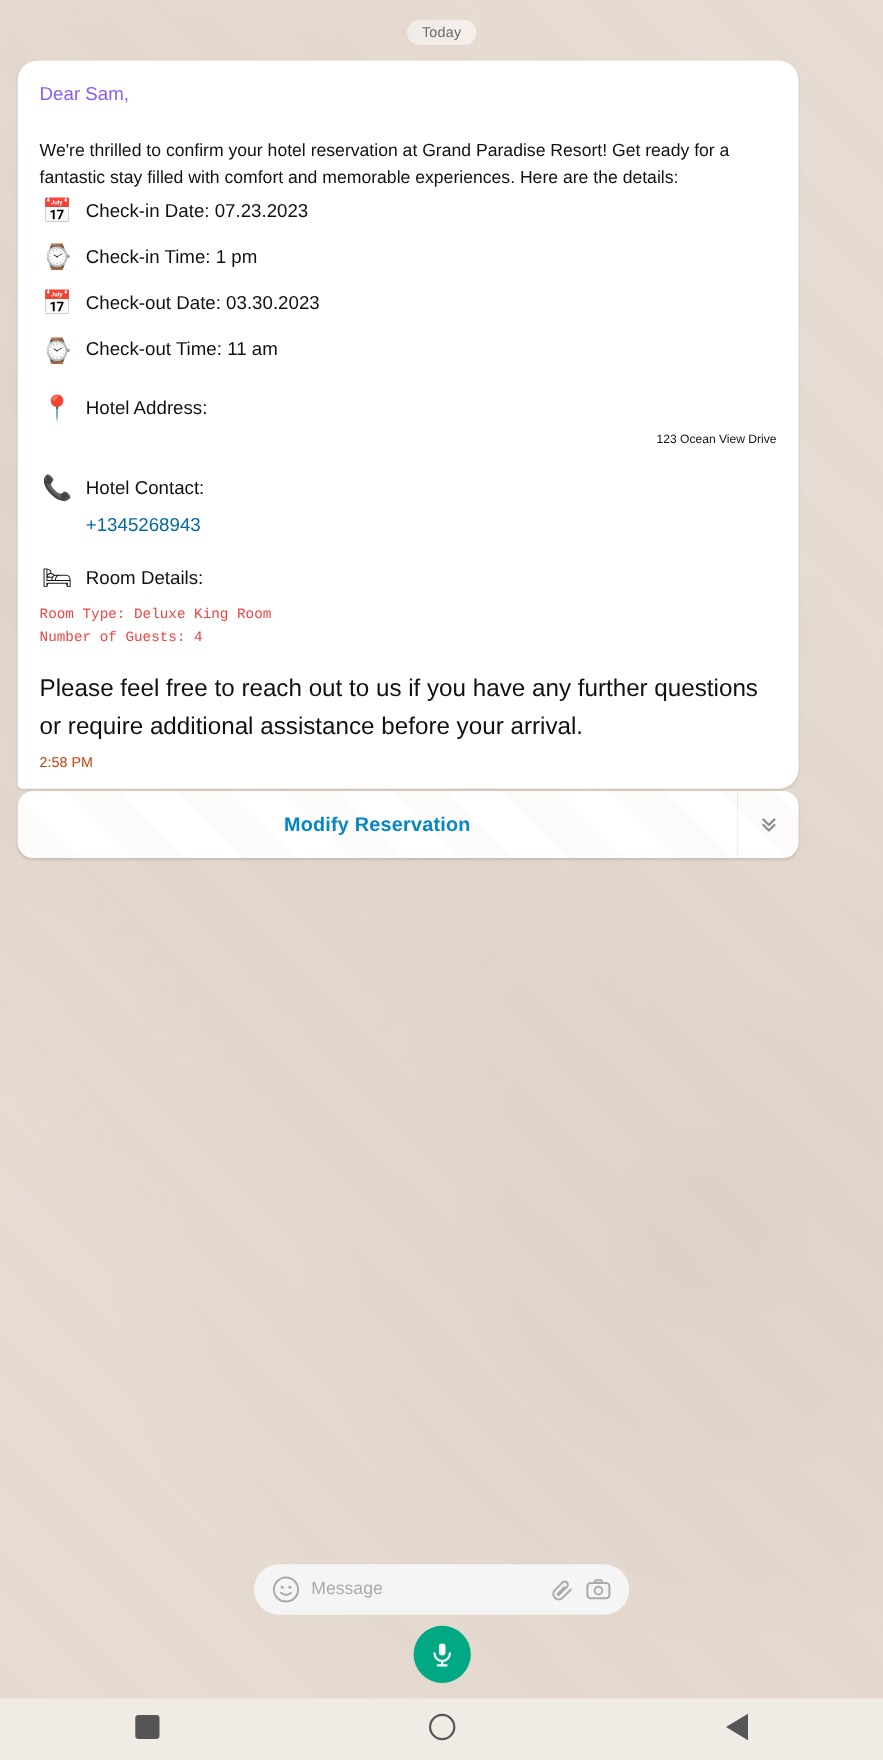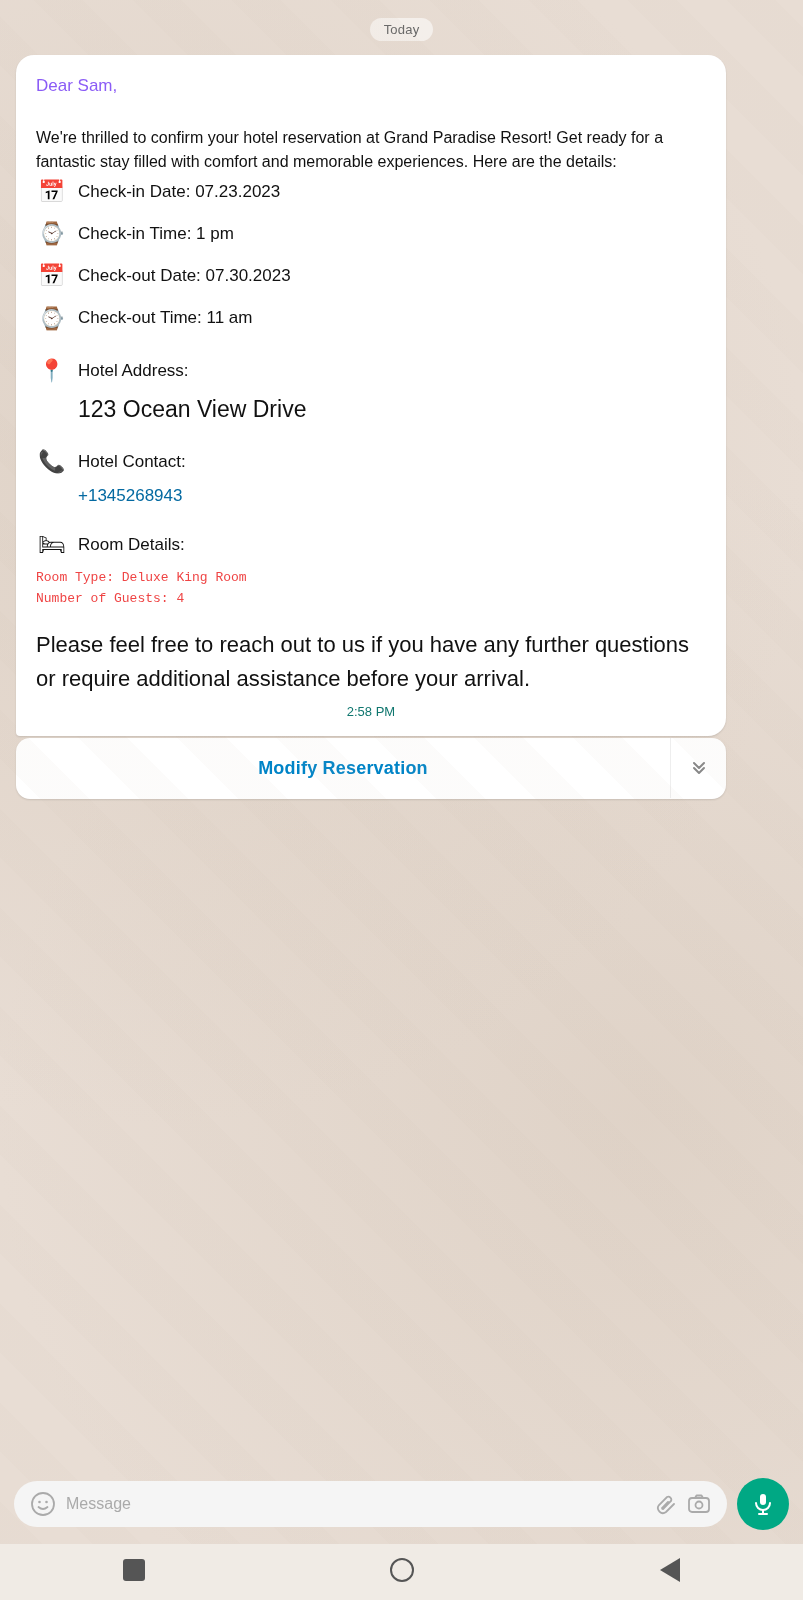--- a/index.html
+++ b/index.html
@@ -111,24 +111,25 @@
     }
 
     .address-header .emoji {
       font-size: 22px;
       margin-right: 10px;
       min-width: 32px;
       text-align: center;
     }
 
     .address-text {
-      font-size: 23px;
+      font-size: 11px;
       color: #111;
       padding-left: 42px;
       margin-bottom: 0;
+      text-align: right;
     }
 
     .contact-section {
       margin-bottom: 18px;
     }
 
     .contact-header {
       display: flex;
       align-items: center;
       margin-bottom: 4px;
@@ -173,23 +174,23 @@
     }
 
     .closing-text {
       font-size: 22px;
       color: #111;
       line-height: 1.55;
       margin-bottom: 4px;
     }
 
     .timestamp {
-      text-align: center;
+      text-align: left;
       font-size: 13px;
-      color: #0f766e;
+      color: #c2410c;
       margin-top: 6px;
     }
 
     
     .action-button-container {
       background: #ffffff;
       border-radius: 14px;
       margin-top: 2px;
       width: 100%;
       max-width: 710px;
@@ -231,20 +232,21 @@
     .bottom-bar {
       position: absolute;
       bottom: 60px;
       left: 0;
       right: 0;
       padding: 10px 14px;
       display: flex;
       align-items: center;
       gap: 10px;
       background: transparent;
+      flex-direction: column;
     }
 
     .message-input-container {
       flex: 1;
       display: flex;
       align-items: center;
       background: #f5f5f5;
       border-radius: 28px;
       padding: 10px 16px;
       gap: 10px;
@@ -366,21 +368,21 @@
       <div class="detail-row">
         <span class="emoji">📅</span>
         <span>Check-in Date: 07.23.2023</span>
       </div>
       <div class="detail-row">
         <span class="emoji">⌚</span>
         <span>Check-in Time: 1 pm</span>
       </div>
       <div class="detail-row">
         <span class="emoji">📅</span>
-        <span>Check-out Date: 07.30.2023</span>
+        <span>Check-out Date: 03.30.2023</span>
       </div>
       <div class="detail-row">
         <span class="emoji">⌚</span>
         <span>Check-out Time: 11 am</span>
       </div>
     </div>
 
     <div class="address-section">
       <div class="address-header">
         <span class="emoji">📍</span>

